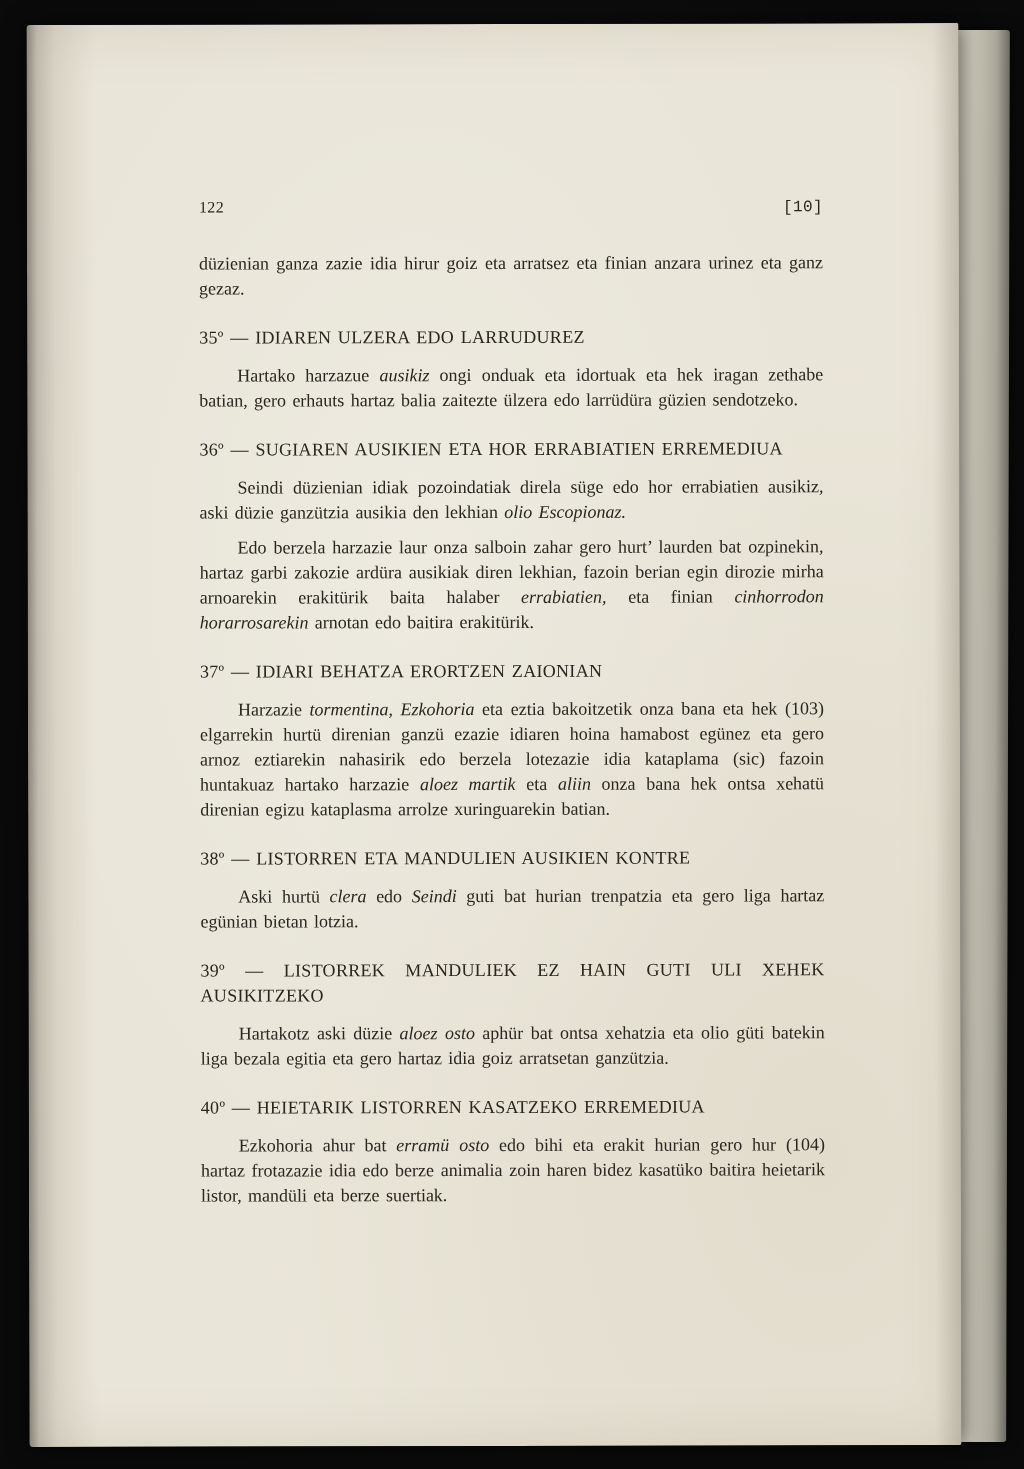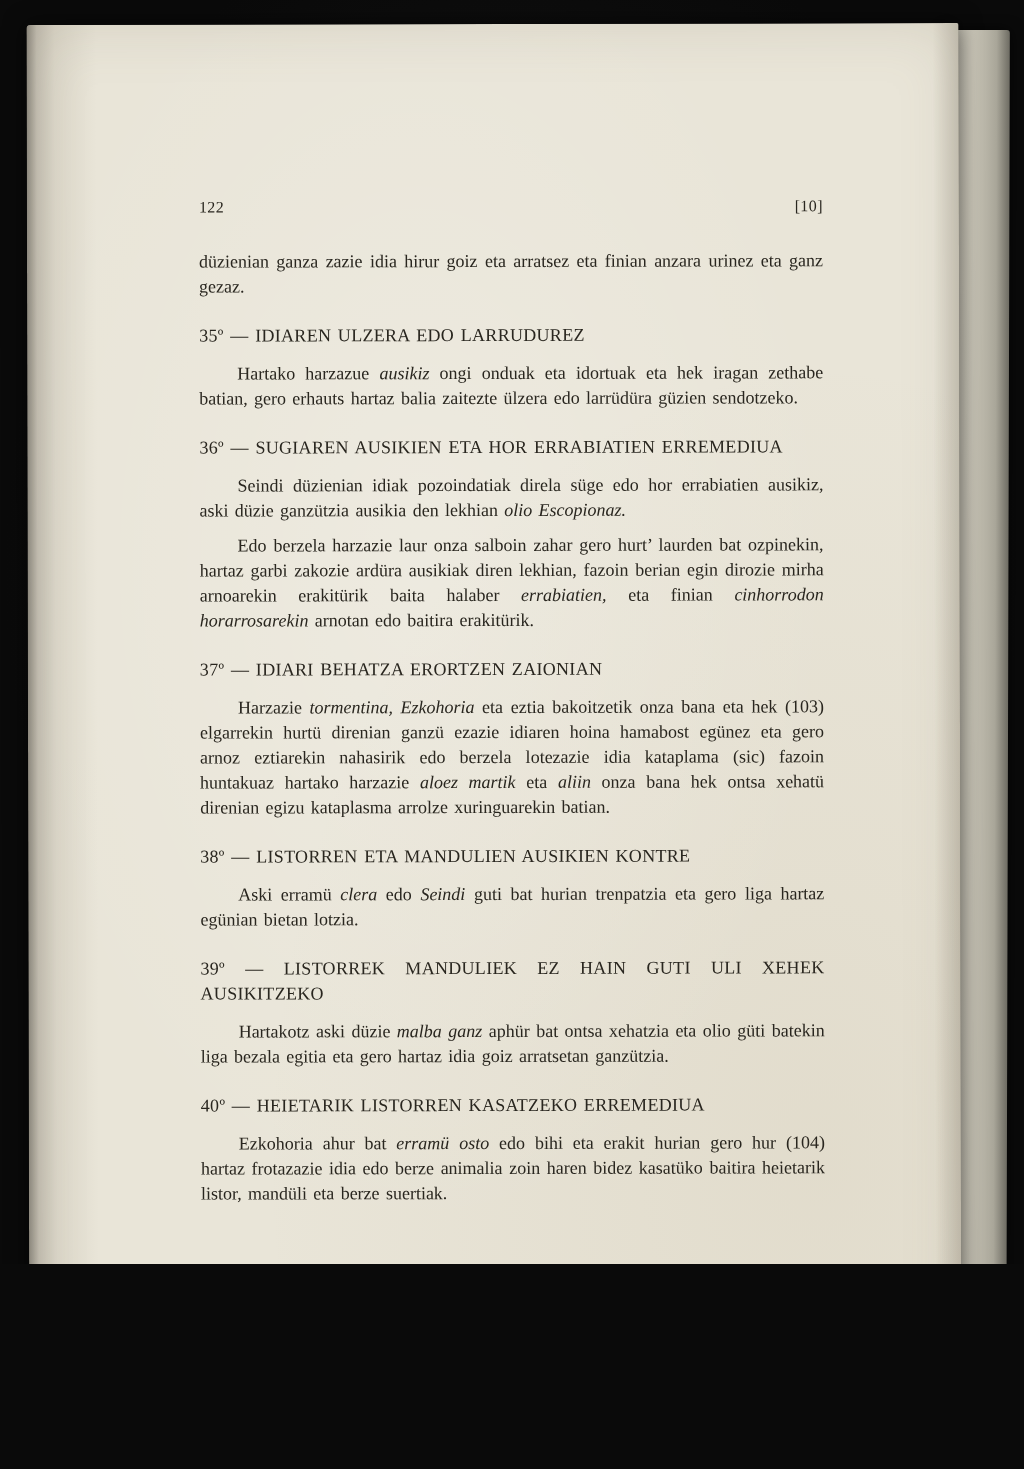--- a/index.html
+++ b/index.html
@@ -3,21 +3,21 @@
 <meta charset="utf-8">
 <style>
   html, body {
     margin: 0;
     padding: 0;
     background: #0a0a0a;
   }
   .scene {
     position: relative;
     width: 1024px;
-    height: 1264px;
+    height: 1469px;
     background: radial-gradient(ellipse at 50% 45%, #161616 0%, #0a0a0a 70%);
     overflow: hidden;
     font-family: "Liberation Serif", "DejaVu Serif", serif;
   }
   .next-page-edge {
     position: absolute;
     left: 942px;
     top: 30px;
     width: 66px;
     height: 1412px;
@@ -80,21 +80,21 @@
     display: flex;
     align-items: baseline;
     gap: 20px;
     font-size: 16px;
     letter-spacing: 0.4px;
     margin-bottom: 30px;
     text-align: left;
     word-spacing: 0.05em;
   }
   .header-row .running-title { flex: 0 0 auto; }
-  .header-row .page-ref { margin-left: auto; }
+  .header-row .page-ref { margin-left: auto; font-family: Liberation Mono, monospace; }
   .blk-heading {
     margin: 24px 0 13px 0;
     font-size: 18px;
     letter-spacing: 0.3px;
     text-align: justify;
   }
   .blk-paragraph {
     margin: 0 0 10px 0;
   }
   .blk-paragraph.indent {
@@ -119,21 +119,21 @@
       <div id="blocks">
           <p class="blk-paragraph"><span>düzienian ganza zazie idia hirur goiz eta arratsez eta finian anzara urinez eta ganz gezaz.</span></p>
           <p class="blk-heading"><span>35º — IDIAREN ULZERA EDO LARRUDUREZ</span></p>
           <p class="blk-paragraph indent"><span>Hartako harzazue </span><em>ausikiz</em><span> ongi onduak eta idortuak eta hek iragan zethabe batian, gero erhauts hartaz balia zaitezte ülzera edo larrüdüra güzien sendotzeko.</span></p>
           <p class="blk-heading"><span>36º — SUGIAREN AUSIKIEN ETA HOR ERRABIATIEN ERREMEDIUA</span></p>
           <p class="blk-paragraph indent"><span>Seindi düzienian idiak pozoindatiak direla süge edo hor errabiatien ausikiz, aski düzie ganzützia ausikia den lekhian </span><em>olio Escopionaz.</em></p>
           <p class="blk-paragraph indent"><span>Edo berzela harzazie laur onza salboin zahar gero hurt’ laurden bat ozpinekin, hartaz garbi zakozie ardüra ausikiak diren lekhian, fazoin berian egin dirozie mirha arnoarekin erakitürik baita halaber </span><em>errabiatien,</em><span> eta finian </span><em>cinhorrodon horarrosarekin</em><span> arnotan edo baitira erakitürik.</span></p>
           <p class="blk-heading"><span>37º — IDIARI BEHATZA ERORTZEN ZAIONIAN</span></p>
           <p class="blk-paragraph indent"><span>Harzazie </span><em>tormentina, Ezkohoria</em><span> eta eztia bakoitzetik onza bana eta hek (103) elgarrekin hurtü direnian ganzü ezazie idiaren hoina hamabost egünez eta gero arnoz eztiarekin nahasirik edo berzela lotezazie idia kataplama (sic) fazoin huntakuaz hartako harzazie </span><em>aloez martik</em><span> eta </span><em>aliin</em><span> onza bana hek ontsa xehatü direnian egizu kataplasma arrolze xuringuarekin batian.</span></p>
           <p class="blk-heading"><span>38º — LISTORREN ETA MANDULIEN AUSIKIEN KONTRE</span></p>
-          <p class="blk-paragraph indent"><span>Aski erramü </span><em>clera</em><span> edo </span><em>Seindi</em><span> guti bat hurian trenpatzia eta gero liga hartaz egünian bietan lotzia.</span></p>
+          <p class="blk-paragraph indent"><span>Aski hurtü </span><em>clera</em><span> edo </span><em>Seindi</em><span> guti bat hurian trenpatzia eta gero liga hartaz egünian bietan lotzia.</span></p>
           <p class="blk-heading"><span>39º — LISTORREK MANDULIEK EZ HAIN GUTI ULI XEHEK AUSIKITZEKO</span></p>
-          <p class="blk-paragraph indent"><span>Hartakotz aski düzie </span><em>malba ganz</em><span> aphür bat ontsa xehatzia eta olio güti batekin liga bezala egitia eta gero hartaz idia goiz arratsetan ganzützia.</span></p>
+          <p class="blk-paragraph indent"><span>Hartakotz aski düzie </span><em>aloez osto</em><span> aphür bat ontsa xehatzia eta olio güti batekin liga bezala egitia eta gero hartaz idia goiz arratsetan ganzützia.</span></p>
           <p class="blk-heading"><span>40º — HEIETARIK LISTORREN KASATZEKO ERREMEDIUA</span></p>
           <p class="blk-paragraph indent"><span>Ezkohoria ahur bat </span><em>erramü osto</em><span> edo bihi eta erakit hurian gero hur (104) hartaz frotazazie idia edo berze animalia zoin haren bidez kasatüko baitira heietarik listor, mandüli eta berze suertiak.</span></p>
         </div>
     </div>
   </div>
 </div>
 
 </body></html>

